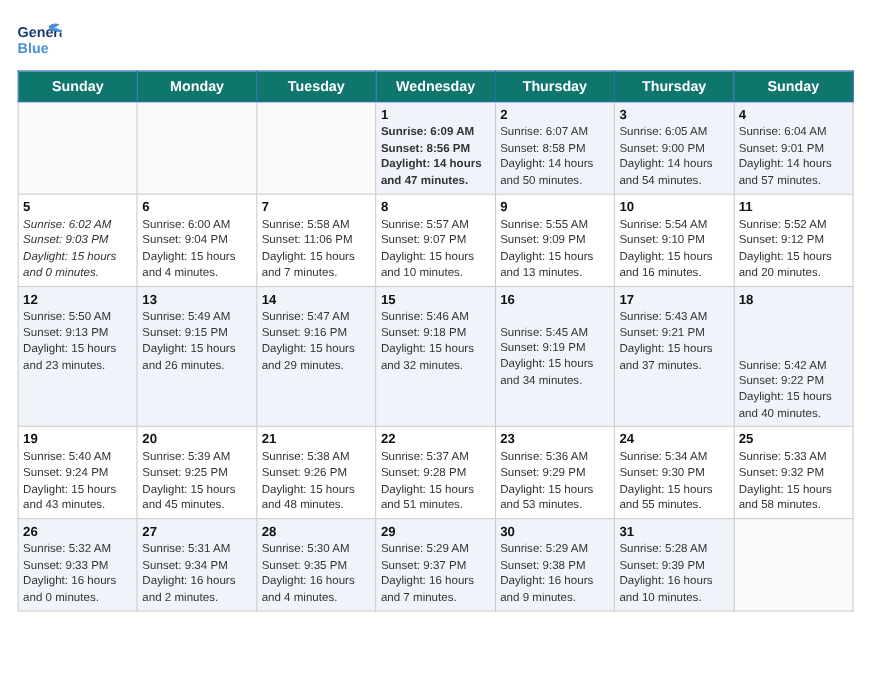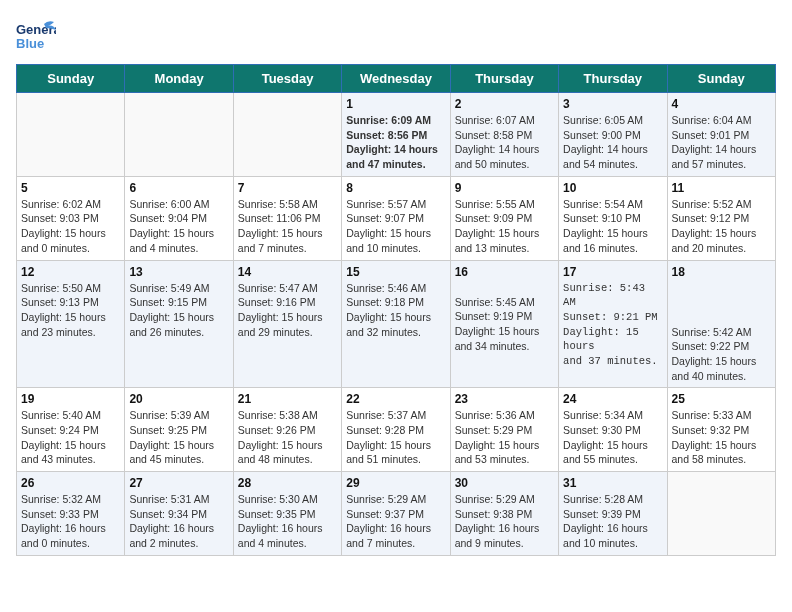--- a/index.html
+++ b/index.html
@@ -138,21 +138,21 @@
           <span class="day-number">4</span>
           <div class="day-info" style="white-space: pre-line;">Sunrise: 6:04 AM
 Sunset: 9:01 PM
 Daylight: 14 hours
 and 57 minutes.</div>
         </td>
       </tr>
       <tr>
         <td>
           <span class="day-number">5</span>
-          <div class="day-info" style="white-space: pre-line;">Sunrise: 6:02 AM
+          <div class="day-info" style="white-space: pre-line; font-style: italic;">Sunrise: 6:02 AM
 Sunset: 9:03 PM
 Daylight: 15 hours
 and 0 minutes.</div>
         </td>
         <td>
           <span class="day-number">6</span>
           <div class="day-info" style="white-space: pre-line;">Sunrise: 6:00 AM
 Sunset: 9:04 PM
 Daylight: 15 hours
 and 4 minutes.</div>
@@ -224,21 +224,21 @@
         </td>
         <td>
           <span class="day-number">16</span>
           <div class="day-info" style="white-space: pre-line; margin-top: 16px;">Sunrise: 5:45 AM
 Sunset: 9:19 PM
 Daylight: 15 hours
 and 34 minutes.</div>
         </td>
         <td>
           <span class="day-number">17</span>
-          <div class="day-info" style="white-space: pre-line; font-family: Liberation Mono, monospace;">Sunrise: 5:43 AM
+          <div class="day-info" style="white-space: pre-line;">Sunrise: 5:43 AM
 Sunset: 9:21 PM
 Daylight: 15 hours
 and 37 minutes.</div>
         </td>
         <td>
           <span class="day-number">18</span>
           <div class="day-info" style="white-space: pre-line; margin-top: 46px;">Sunrise: 5:42 AM
 Sunset: 9:22 PM
 Daylight: 15 hours
 and 40 minutes.</div>
@@ -269,21 +269,21 @@
         <td>
           <span class="day-number">22</span>
           <div class="day-info" style="white-space: pre-line;">Sunrise: 5:37 AM
 Sunset: 9:28 PM
 Daylight: 15 hours
 and 51 minutes.</div>
         </td>
         <td>
           <span class="day-number">23</span>
           <div class="day-info" style="white-space: pre-line;">Sunrise: 5:36 AM
-Sunset: 5:29 PM
+Sunset: 9:29 PM
 Daylight: 15 hours
 and 53 minutes.</div>
         </td>
         <td>
           <span class="day-number">24</span>
           <div class="day-info" style="white-space: pre-line;">Sunrise: 5:34 AM
 Sunset: 9:30 PM
 Daylight: 15 hours
 and 55 minutes.</div>
         </td>

